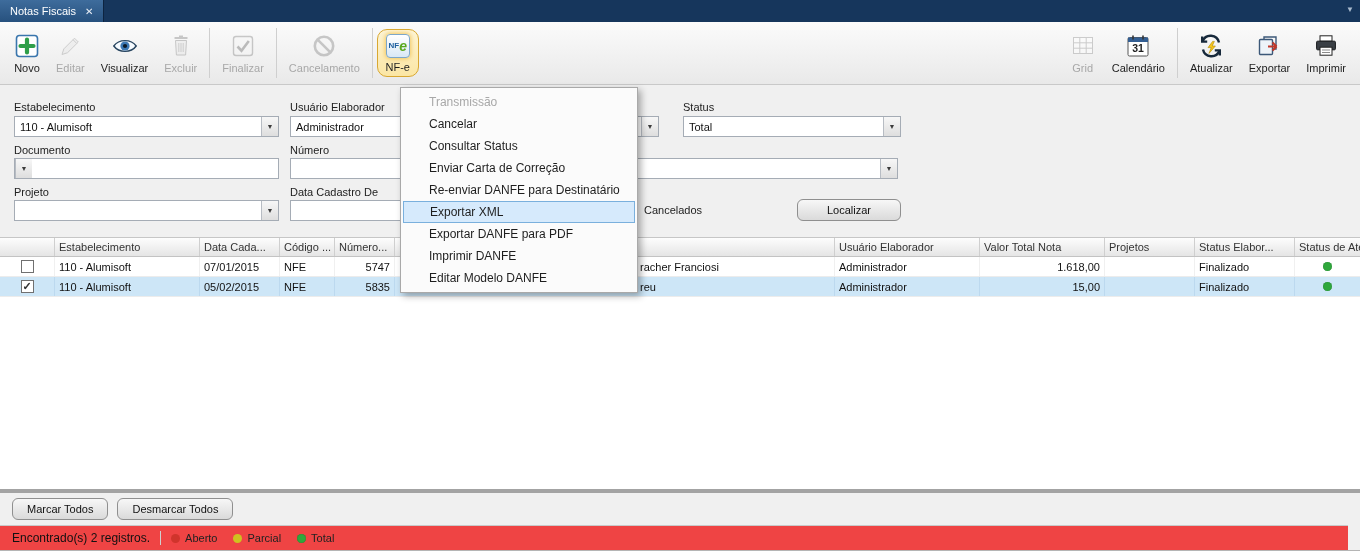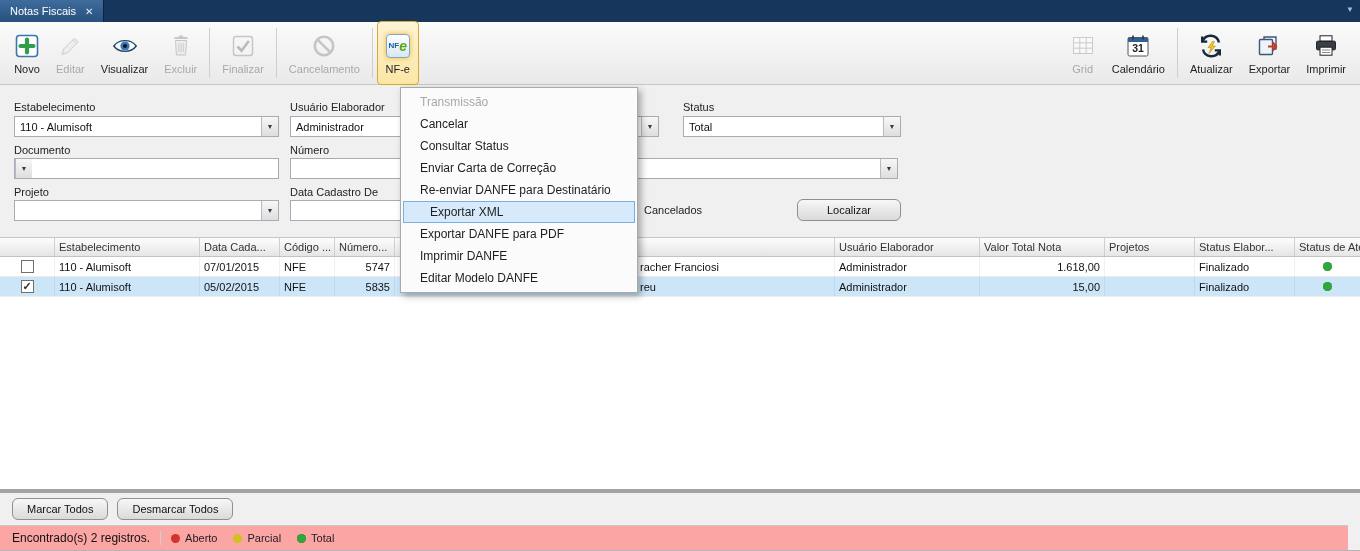--- a/index.html
+++ b/index.html
@@ -8,21 +8,21 @@
   .app { position:relative; width:1360px; height:551px; background:#f0f0f0; overflow:hidden; border-bottom:1px solid #b5b5b5; }
 
   
   .tabbar { position:absolute; top:0; left:0; right:0; height:22px; background:#16365c; display:flex; align-items:stretch; }
   .tab { display:flex; align-items:center; gap:9px; padding:0 10px; background:linear-gradient(#3e6c9c,#27517e); color:#fff; font-size:11px; border-right:1px solid #0d2440; }
   .tab .close { font-size:10px; color:#e9eef5; cursor:default; }
   .tab-overflow { position:absolute; right:6px; top:5px; color:#a9bacd; font-size:8px; }
 
   
   .toolbar { position:absolute; top:22px; left:0; right:0; height:63px; background:linear-gradient(#fbfbfb,#e9e9e9); border-bottom:1px solid #c9c9c9; display:flex; align-items:center; padding:1px 6px; }
-  .tb-btn { height:64px; display:flex; flex-direction:column; align-items:center; justify-content:center; gap:3px; padding:3px 7px; min-width:42px; border:1px solid transparent; border-radius:4px; font-size:11px; color:#1e1e1e; white-space:nowrap; }
+  .tb-btn { height:48px; display:flex; flex-direction:column; align-items:center; justify-content:center; gap:3px; padding:3px 7px; min-width:42px; border:1px solid transparent; border-radius:10px; font-size:11px; color:#1e1e1e; white-space:nowrap; }
   .tb-btn.disabled { color:#a8a8a8; }
   .tb-btn.disabled svg { opacity:.45; filter:grayscale(1); }
   .tb-btn.active { background:linear-gradient(#fdf4d5,#fbe6a4); border-color:#d9a831; }
   .tb-sep { width:1px; align-self:stretch; margin:5px 4px; background:#cfcfcf; }
   .tb-spacer { flex:1; }
   .tb-icon { height:28px; display:flex; align-items:center; justify-content:center; }
   .nfe-logo { width:24px; height:24px; background:linear-gradient(#ffffff,#d9e8f5); border:1px solid #7da7c9; border-radius:4px; display:flex; align-items:center; justify-content:center; box-shadow:0 0 4px 1px #f3c860; }
   .nfe-nf { font-size:8px; font-weight:bold; color:#1b5e9e; }
   .nfe-e { font-size:14px; font-weight:bold; font-style:italic; color:#59a81c; line-height:14px; }
 
@@ -52,27 +52,27 @@
   .gc.cliente { padding-left:245px; }
   .cb { width:13px; height:13px; background:#fff; border:1px solid #707070; display:flex; align-items:center; justify-content:center; font-size:11px; font-weight:bold; color:#333; line-height:11px; }
 
   .dot { width:9px; height:9px; border-radius:50%; display:inline-block; }
   .dot-green { background:#2fa83c; box-shadow:inset 0 0 1px #1b6b26; }
   .dot-red { background:#d0342c; }
   .dot-yellow { background:#cfc21f; }
 
   
   .gfooter { position:absolute; left:0; right:0; bottom:25px; height:35px; background:#f0f0f0; border-top:4px solid #a3a3a3; display:flex; align-items:center; gap:9px; padding:16px 12px; }
-  .statusbar { position:absolute; left:0; right:12px; bottom:0; height:25px; background:#fca5a5; border-top:1px solid #c9c9c9; display:flex; align-items:center; padding:0 12px; font-size:12px; color:#111; }
+  .statusbar { position:absolute; left:0; right:12px; bottom:0; height:25px; background:#ef4444; border-top:1px solid #c9c9c9; display:flex; align-items:center; padding:0 12px; font-size:12px; color:#111; }
   .sb-sep { width:1px; height:14px; background:#cfcfcf; margin:0 10px; }
   .legend-item { display:flex; align-items:center; gap:5px; margin-right:16px; font-size:11px; color:#222; }
 
   
   .menu { position:absolute; left:400px; top:87px; width:238px; background:#fbfbfb; border:1px solid #a9a9a9; box-shadow:3px 3px 7px rgba(0,0,0,.32); padding:3px 0; z-index:50; }
-  .mi { height:22px; line-height:22px; padding-left:19px; font-size:12px; color:#1e1e1e; white-space:nowrap; }
+  .mi { height:22px; line-height:22px; padding-left:28px; font-size:12px; color:#1e1e1e; white-space:nowrap; }
   .mi.disabled { color:#a8a8a8; }
   .mi.hl { background:#d6eafc; border:1px solid #7ab0dd; margin:0 2px; padding-left:26px; line-height:20px; }
 </style>
 </head>
 <body>
 
 <div class="app">
 
   <div class="tabbar">
     <div class="tab">

